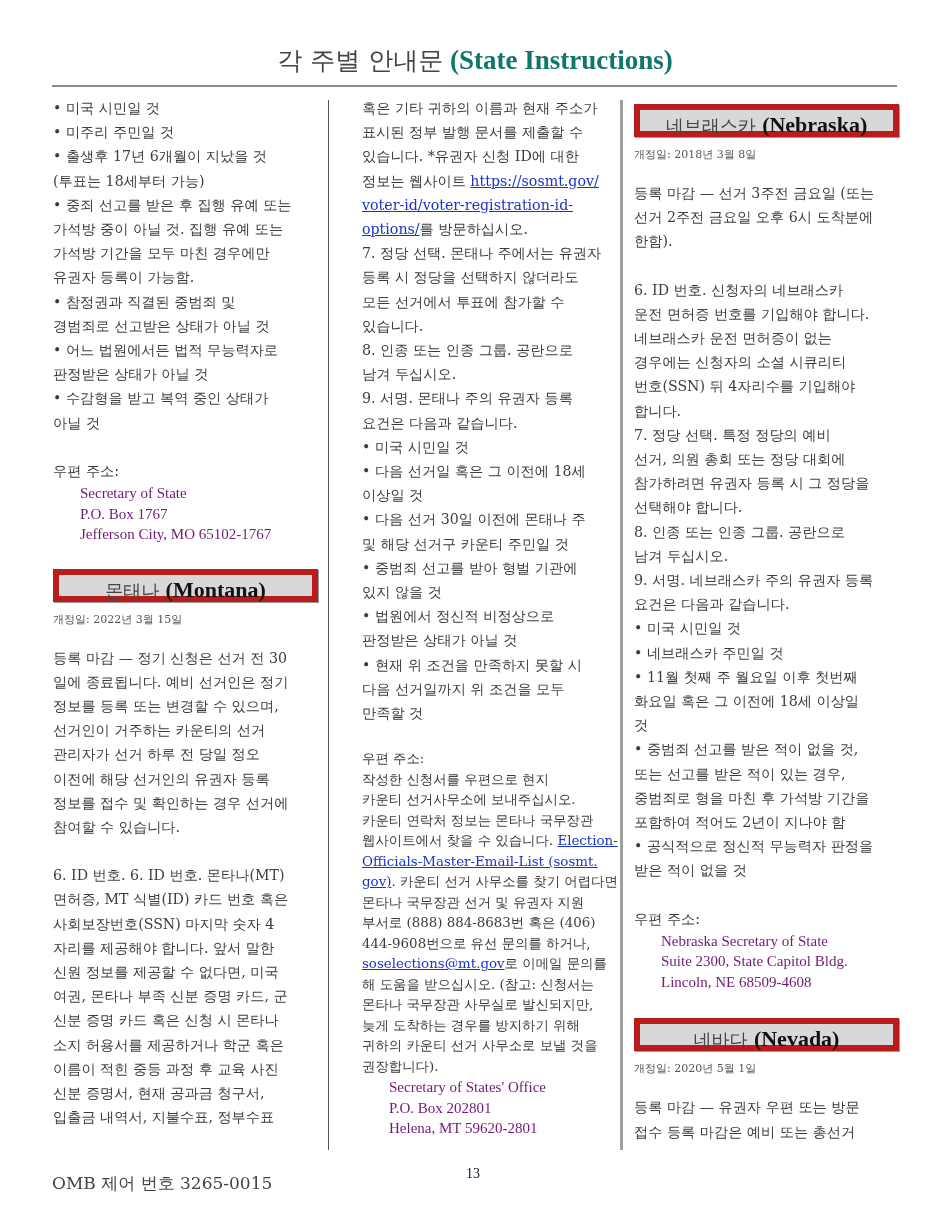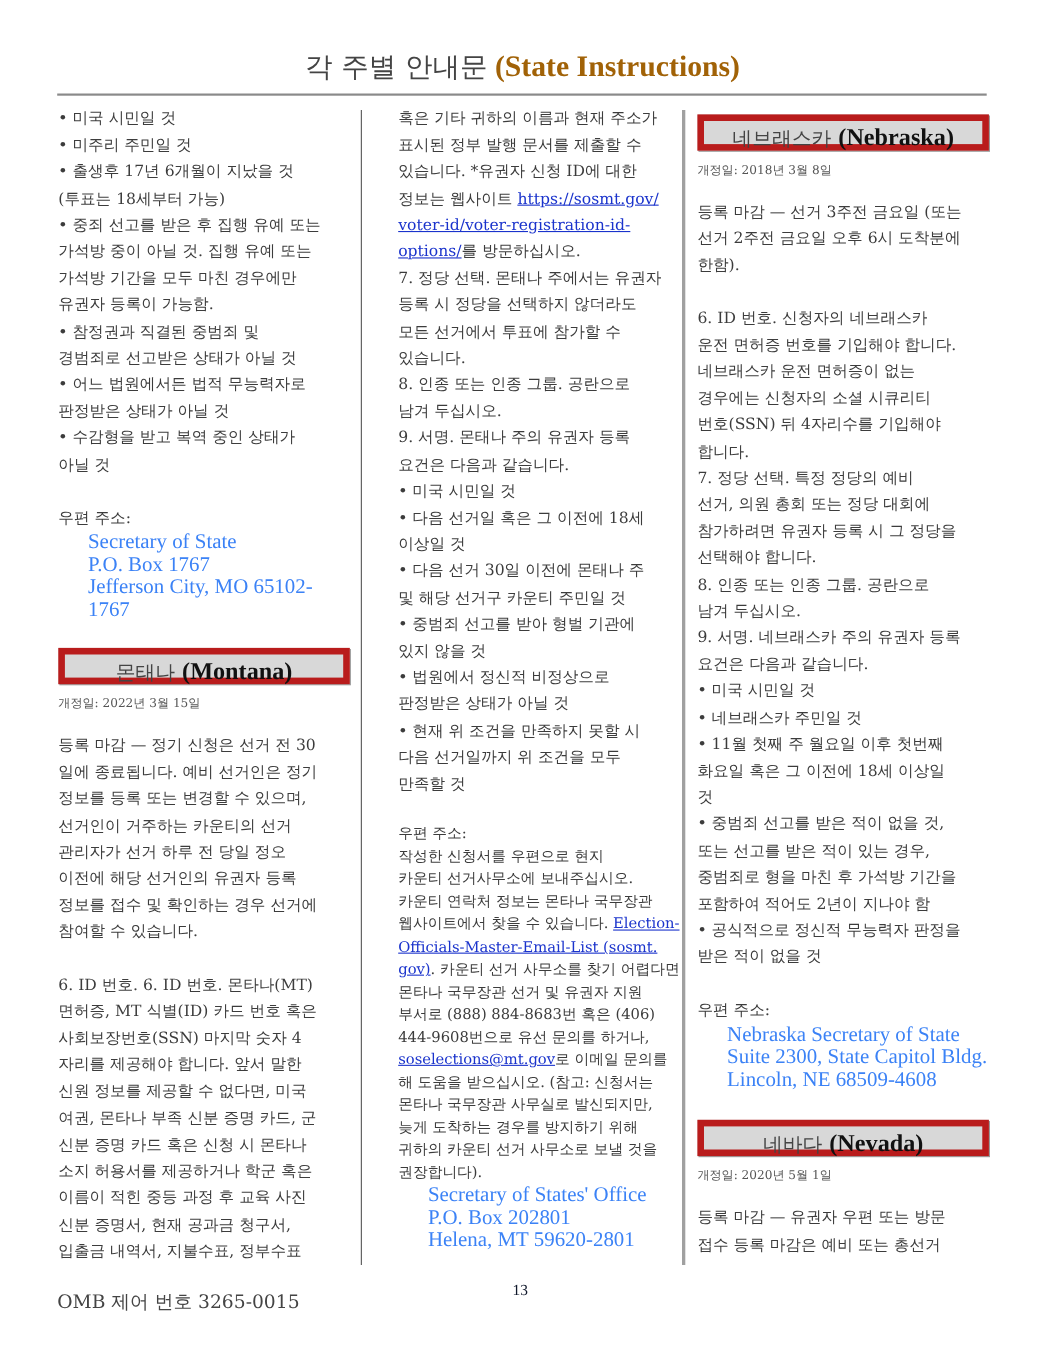--- a/index.html
+++ b/index.html
@@ -13,21 +13,21 @@
     .page-title {
       position: absolute;
       top: 44px; left: 0; width: 950px;
       text-align: center;
       font-size: 27px;
       color: #333;
       font-family: "Liberation Serif", "DejaVu Serif", serif;
       letter-spacing: 0px;
     }
     .page-title .ko { font-weight: normal; font-family: "DejaVu Sans", sans-serif; font-size: 25px; color: #444; }
-    .page-title .en { font-weight: bold; color: #a16207; }
+    .page-title .en { font-weight: bold; color: #0f766e; }
     .title-rule {
       position: absolute;
       top: 85px; left: 52px; width: 845px; height: 2px;
       background: #8a8a8a;
     }
     .col {
       position: absolute;
       top: 96px;
       font-size: 14.2px;
       line-height: 24.2px;
@@ -38,21 +38,21 @@
     .col3 { left: 634px; width: 265px; }
     .divider {
       position: absolute;
       top: 100px; width: 2px; height: 1050px;
       background: #9a9a9a;
     }
     .divider.d1 { left: 328px; width: 1px; background: #555; }
     .divider.d2 { left: 620px; width: 3px; background: #a0a0a0; }
     .line { white-space: nowrap; }
     .gap { height: 24px; }
-    .addr { padding-left: 27px; font-family: "Liberation Serif", serif; font-size: 19px; line-height: 20.5px; color: #3b82f6; }
+    .addr { padding-left: 27px; font-family: "Liberation Serif", serif; font-size: 15px; line-height: 20.5px; color: #701a75; }
     .state-head {
       border: 6px solid #b91c1c;
       background: #d8d8d8;
       text-align: center;
       height: 33px;
       line-height: 29px;
       font-size: 20px;
       color: #333;
       box-shadow: 1px 1px 0 #999;
     }

